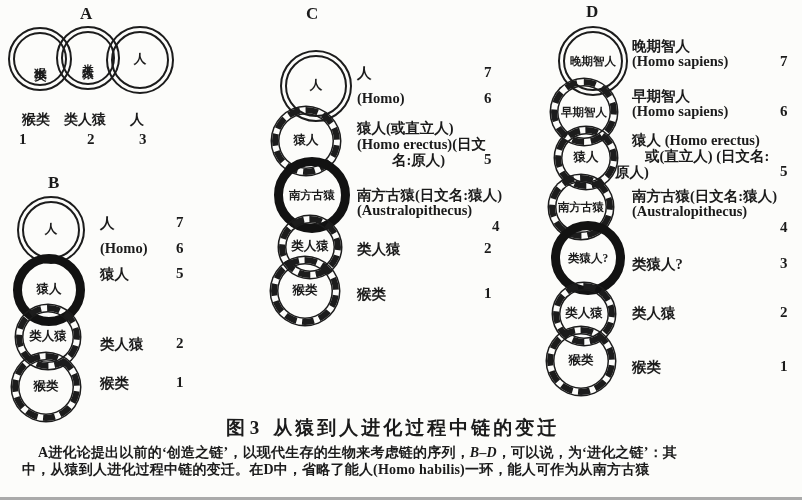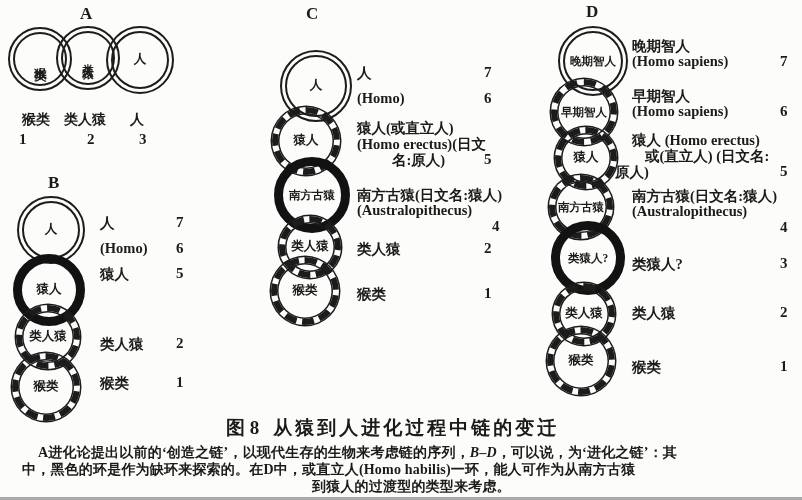--- a/index.html
+++ b/index.html
@@ -153,22 +153,21 @@
   <span class="rtext" style="left:632px;top:203px">(Australopithecus)</span>
   <span class="rnum" style="left:780px;top:219px">4</span>
   <span class="rtext" style="left:632px;top:255px">类猿人?</span>
   <span class="rnum" style="left:780px;top:255px">3</span>
   <span class="rtext" style="left:632px;top:304px">类人猿</span>
   <span class="rnum" style="left:780px;top:304px">2</span>
   <span class="rtext" style="left:632px;top:358px">猴类</span>
   <span class="rnum" style="left:780px;top:358px">1</span>
 
   <div class="fig-title" style="left:226px;top:415px">
-    <span>图 8</span><span class="t-main">从猿到人进化过程中链的变迁</span>
+    <span>图 3</span><span class="t-main">从猿到人进化过程中链的变迁</span>
   </div>
 
   <div class="cap" style="left:38px;top:444px">
     <span>A进化论提出以前的‘创造之链’，以现代生存的生物来考虑链的序列，</span><span class="ital">B–D</span><span>，可以说，为‘进化之链’：其</span>
   </div>
-  <div class="cap" style="left:22px;top:461px">中，黑色的环是作为缺环来探索的。在D中，或直立人(Homo habilis)一环，能人可作为从南方古猿</div>
-  <div class="cap" style="left:312px;top:478px">到猿人的过渡型的类型来考虑。</div>
+  <div class="cap" style="left:22px;top:461px">中，从猿到人进化过程中链的变迁。在D中，省略了能人(Homo habilis)一环，能人可作为从南方古猿</div>
 
 </div>
 
 </body></html>

